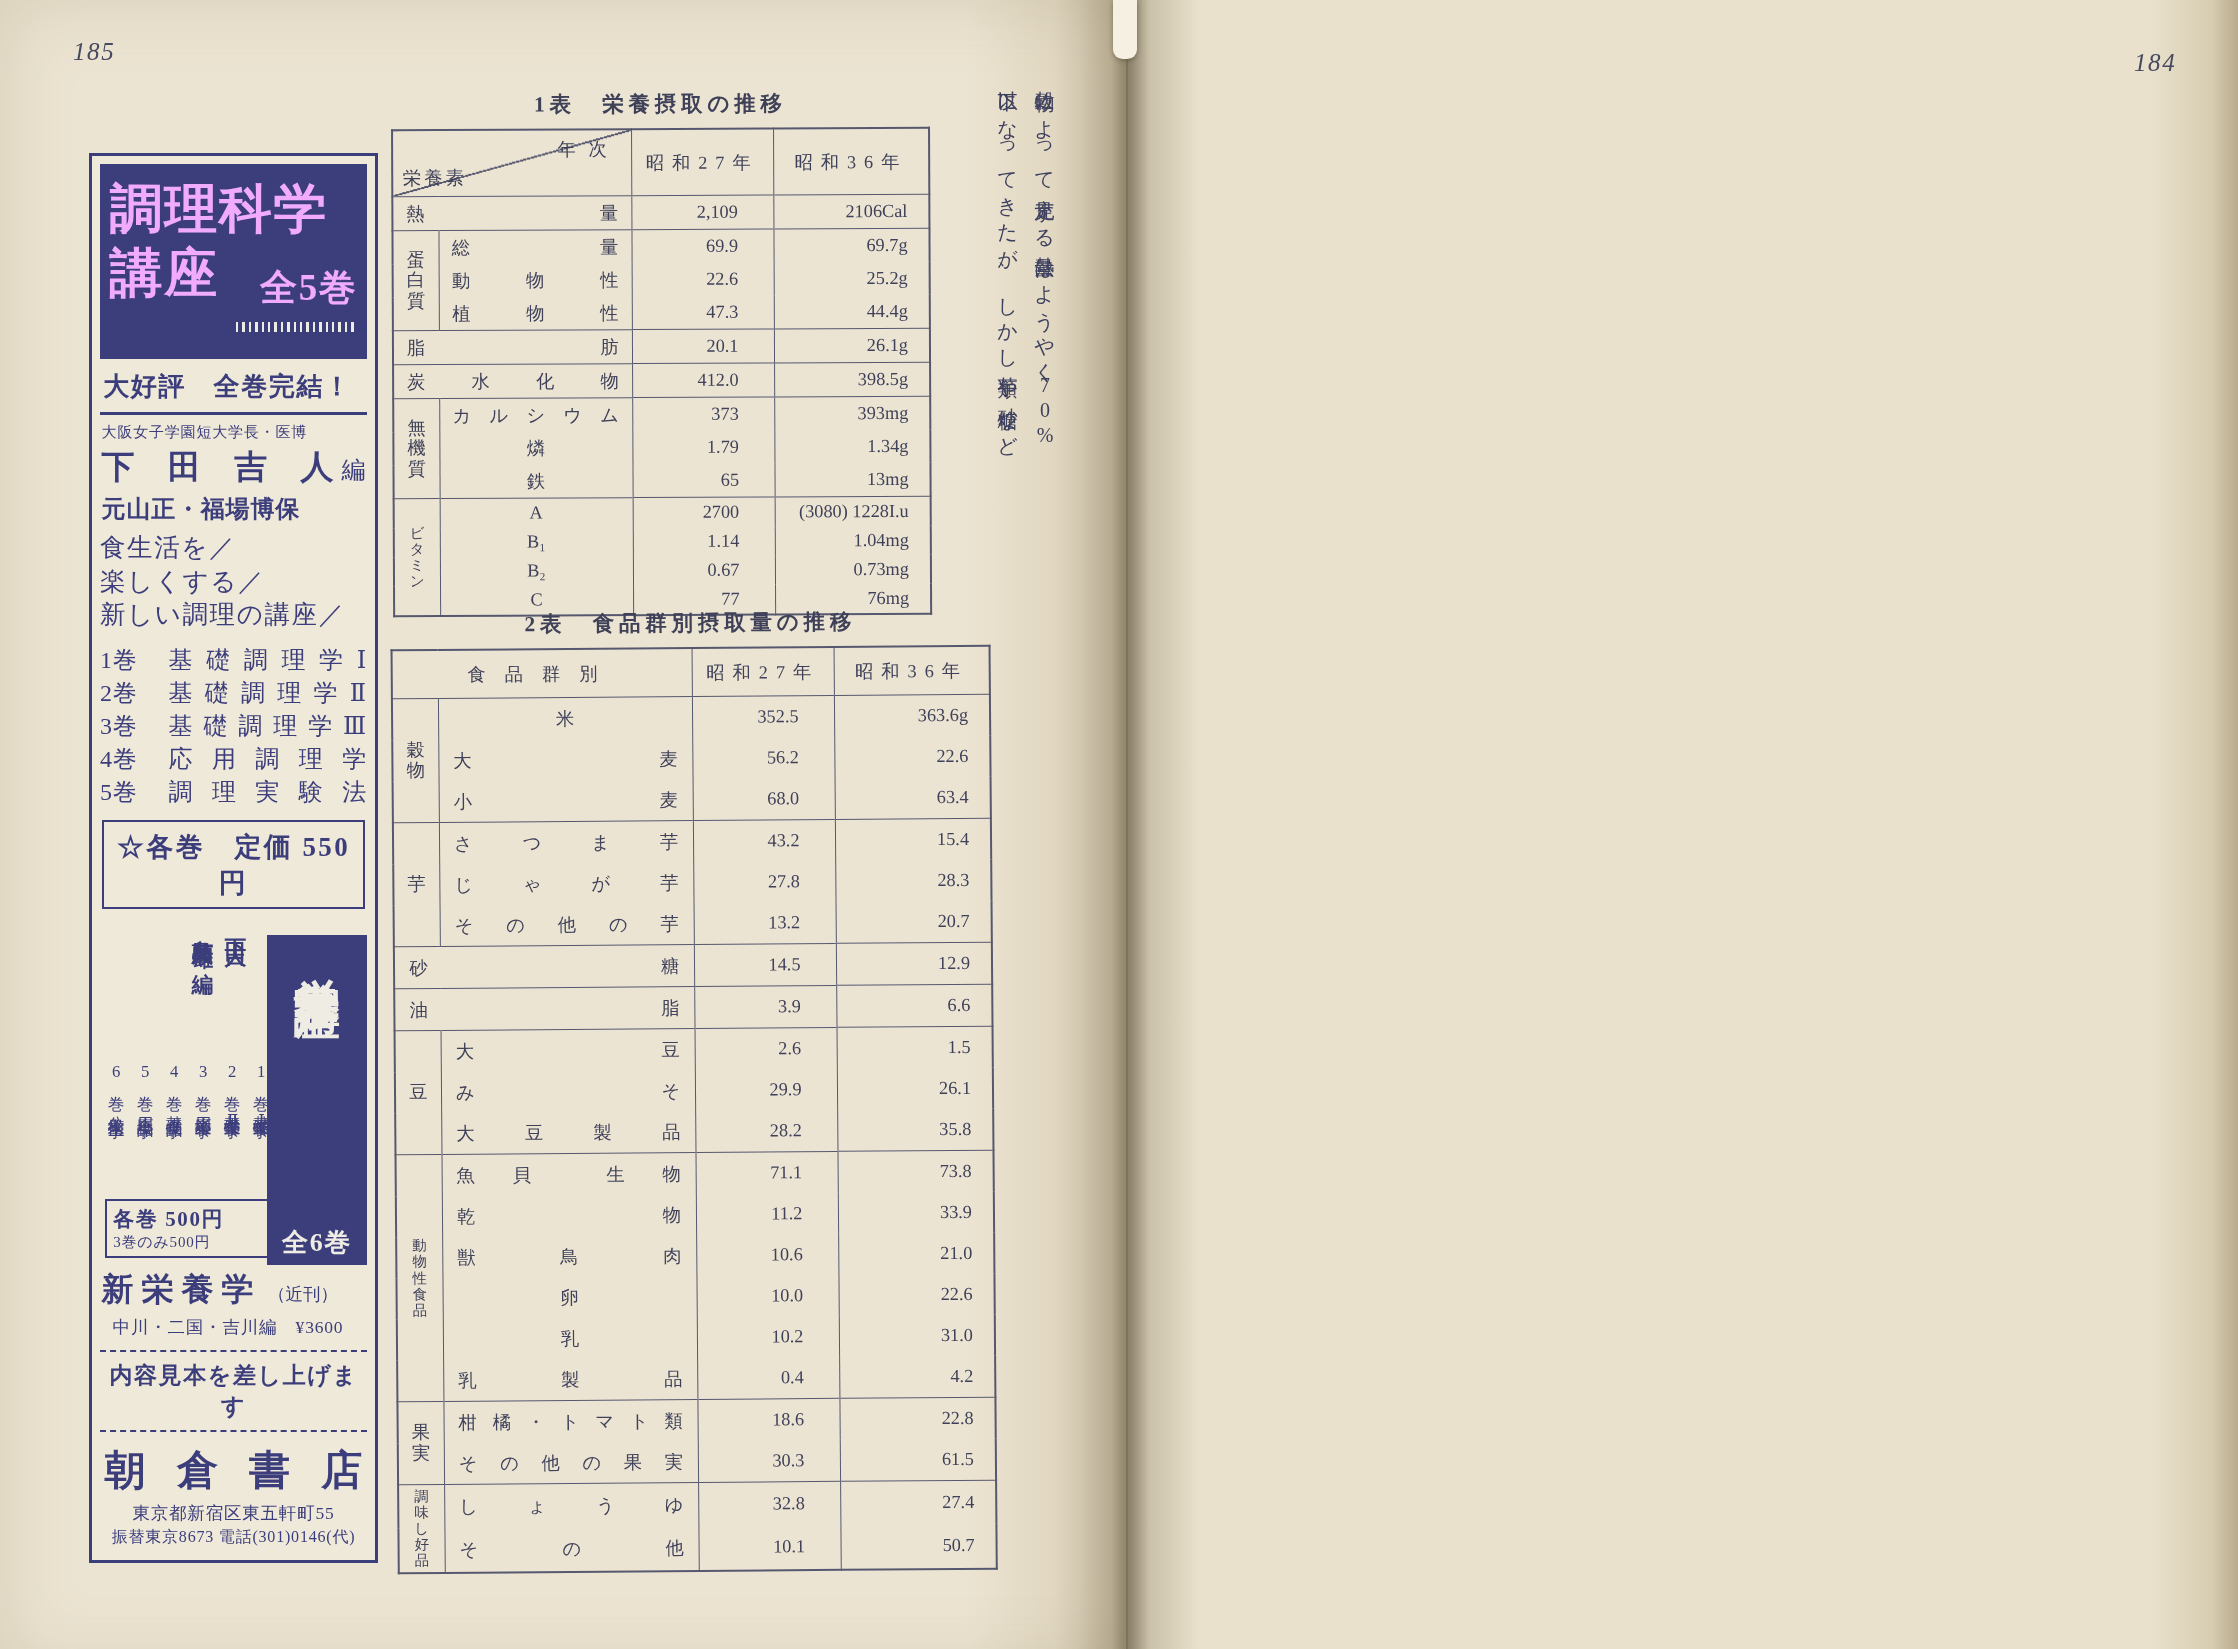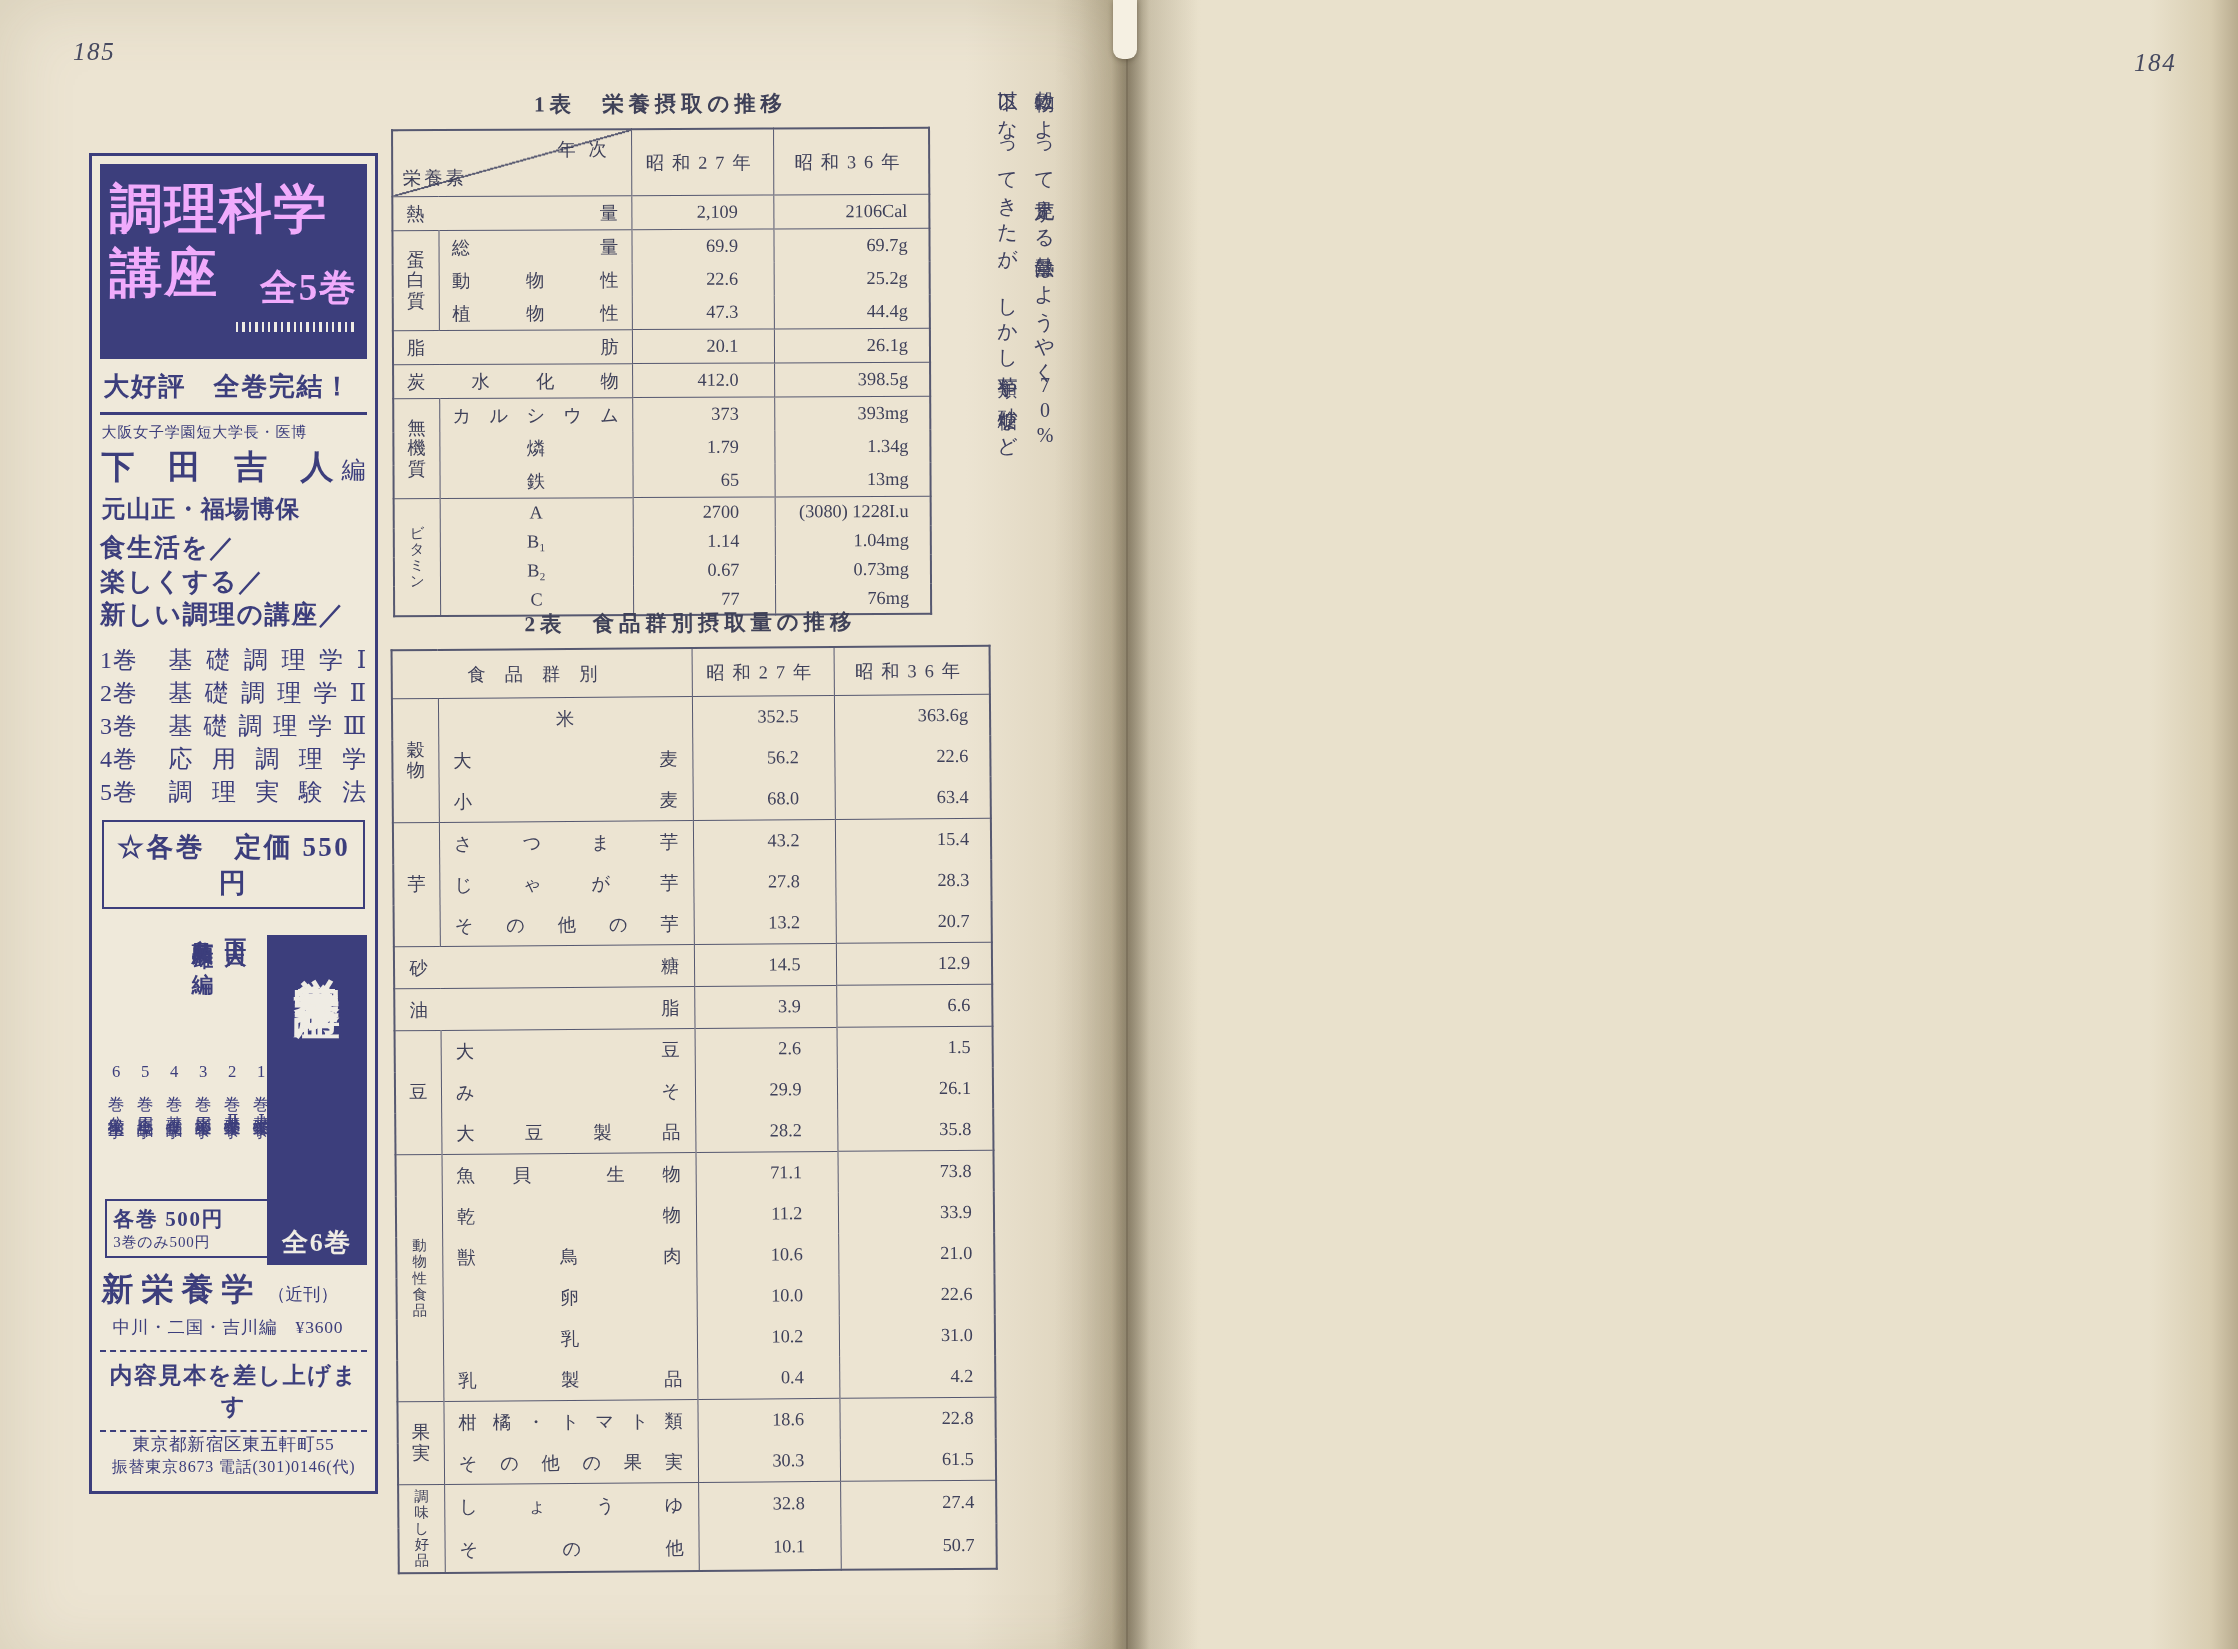--- a/index.html
+++ b/index.html
@@ -72,21 +72,21 @@
   .ad-head .ad-title { font-size:53px; font-weight:bold; line-height:1.22; letter-spacing:1.6px; width:223px; }
   .ad-vol5 { position:absolute; right:9.6px; bottom:46px; font-size:37px; font-weight:bold; letter-spacing:1.6px; }
   .ticks { position:absolute; right:11px; bottom:27px; width:120px; height:9.6px;
     background:repeating-linear-gradient(90deg,#efece4 0 2.4px, rgba(0,0,0,0) 2.4px 6.4px); }
   .ad-tagline { font-size:26px; font-weight:bold; padding:9.6px 3.2px 8px; border-bottom:3.2px solid var(--ad-navy); letter-spacing:1.6px; }
   .ad-affil { font-size:15px; padding:8px 1.6px 1.6px; letter-spacing:0.8px; }
   .ad-editor-row { display:flex; align-items:baseline; gap:8px; padding:1.6px 1.6px; }
   .ad-editor-main { font-size:33px; font-weight:bold; flex:1; text-align:justify; text-align-last:justify; }
   .ad-editor-suffix { font-size:24px; }
   .ad-editors-sub { font-size:24px; font-weight:bold; letter-spacing:0.8px; padding:1.6px 1.6px 6.4px; }
-  .ad-slogans p { font-size:25.5px; font-weight:bold; line-height:1.3; letter-spacing:1.6px; }
+  .ad-slogans p { font-size:25.5px; font-weight:normal; line-height:1.3; letter-spacing:1.6px; }
   .ad-list { margin-top:12.8px; }
   .ad-list .row { display:flex; gap:17.5px; font-size:24px; line-height:1.38; letter-spacing:0.8px; }
   .ad-list .vol { width:51px; }
   .ad-list .ttl { flex:1; text-align:justify; text-align-last:justify; }
   .pricebox1 { border:2.4px solid var(--ad-navy); margin:11px 1.6px 8px; padding:6.4px 8px; font-size:27px; text-align:center; letter-spacing:2.4px; font-weight:bold; }
   .s2area { position:relative; height:341px; margin-top:6.4px; }
   .s2navy { position:absolute; right:0; top:0; width:100px; height:330px; background:var(--ad-navy); color:#efece4;margin-top:18px; }
   .s2navy .s2t { position:absolute; top:6.4px; left:50%; transform:translateX(-50%); height:263px; font-size:46px; font-weight:bold; letter-spacing:3.2px; color:#efece4; }
   .s2navy .s2v { position:absolute; bottom:4.8px; width:100%; text-align:center; font-size:26px; font-weight:bold; letter-spacing:1.6px; }
   .s2eds { position:absolute; right:116px; top:4.8px; height:136px; font-size:21.5px; font-weight:bold; letter-spacing:2.4px; color:var(--ad-navy); }
@@ -180,20 +180,21 @@
       </div>
 
       <div class="newbook">
         <div class="l1">
           <span class="nb">新栄養学</span>
           <span class="nbnote">（近刊）</span>
         </div>
         <div class="l2">中川・二国・吉川編　¥3600</div>
       </div>
       <div class="sample">内容見本を差し上げます</div>
+      <div class="publisher">朝倉書店</div>
       <div class="ad-addr">東京都新宿区東五軒町55</div>
       <div class="ad-tel">振替東京8673 電話(301)0146(代)</div>
     </div>
 
     <div class="tblwrap t1wrap">
       <div class="tbl-title">1表　栄養摂取の推移</div>
       <table class="dtable t1">
           <thead>
             <tr>
               <th class="corner lblarea" colspan="2">

